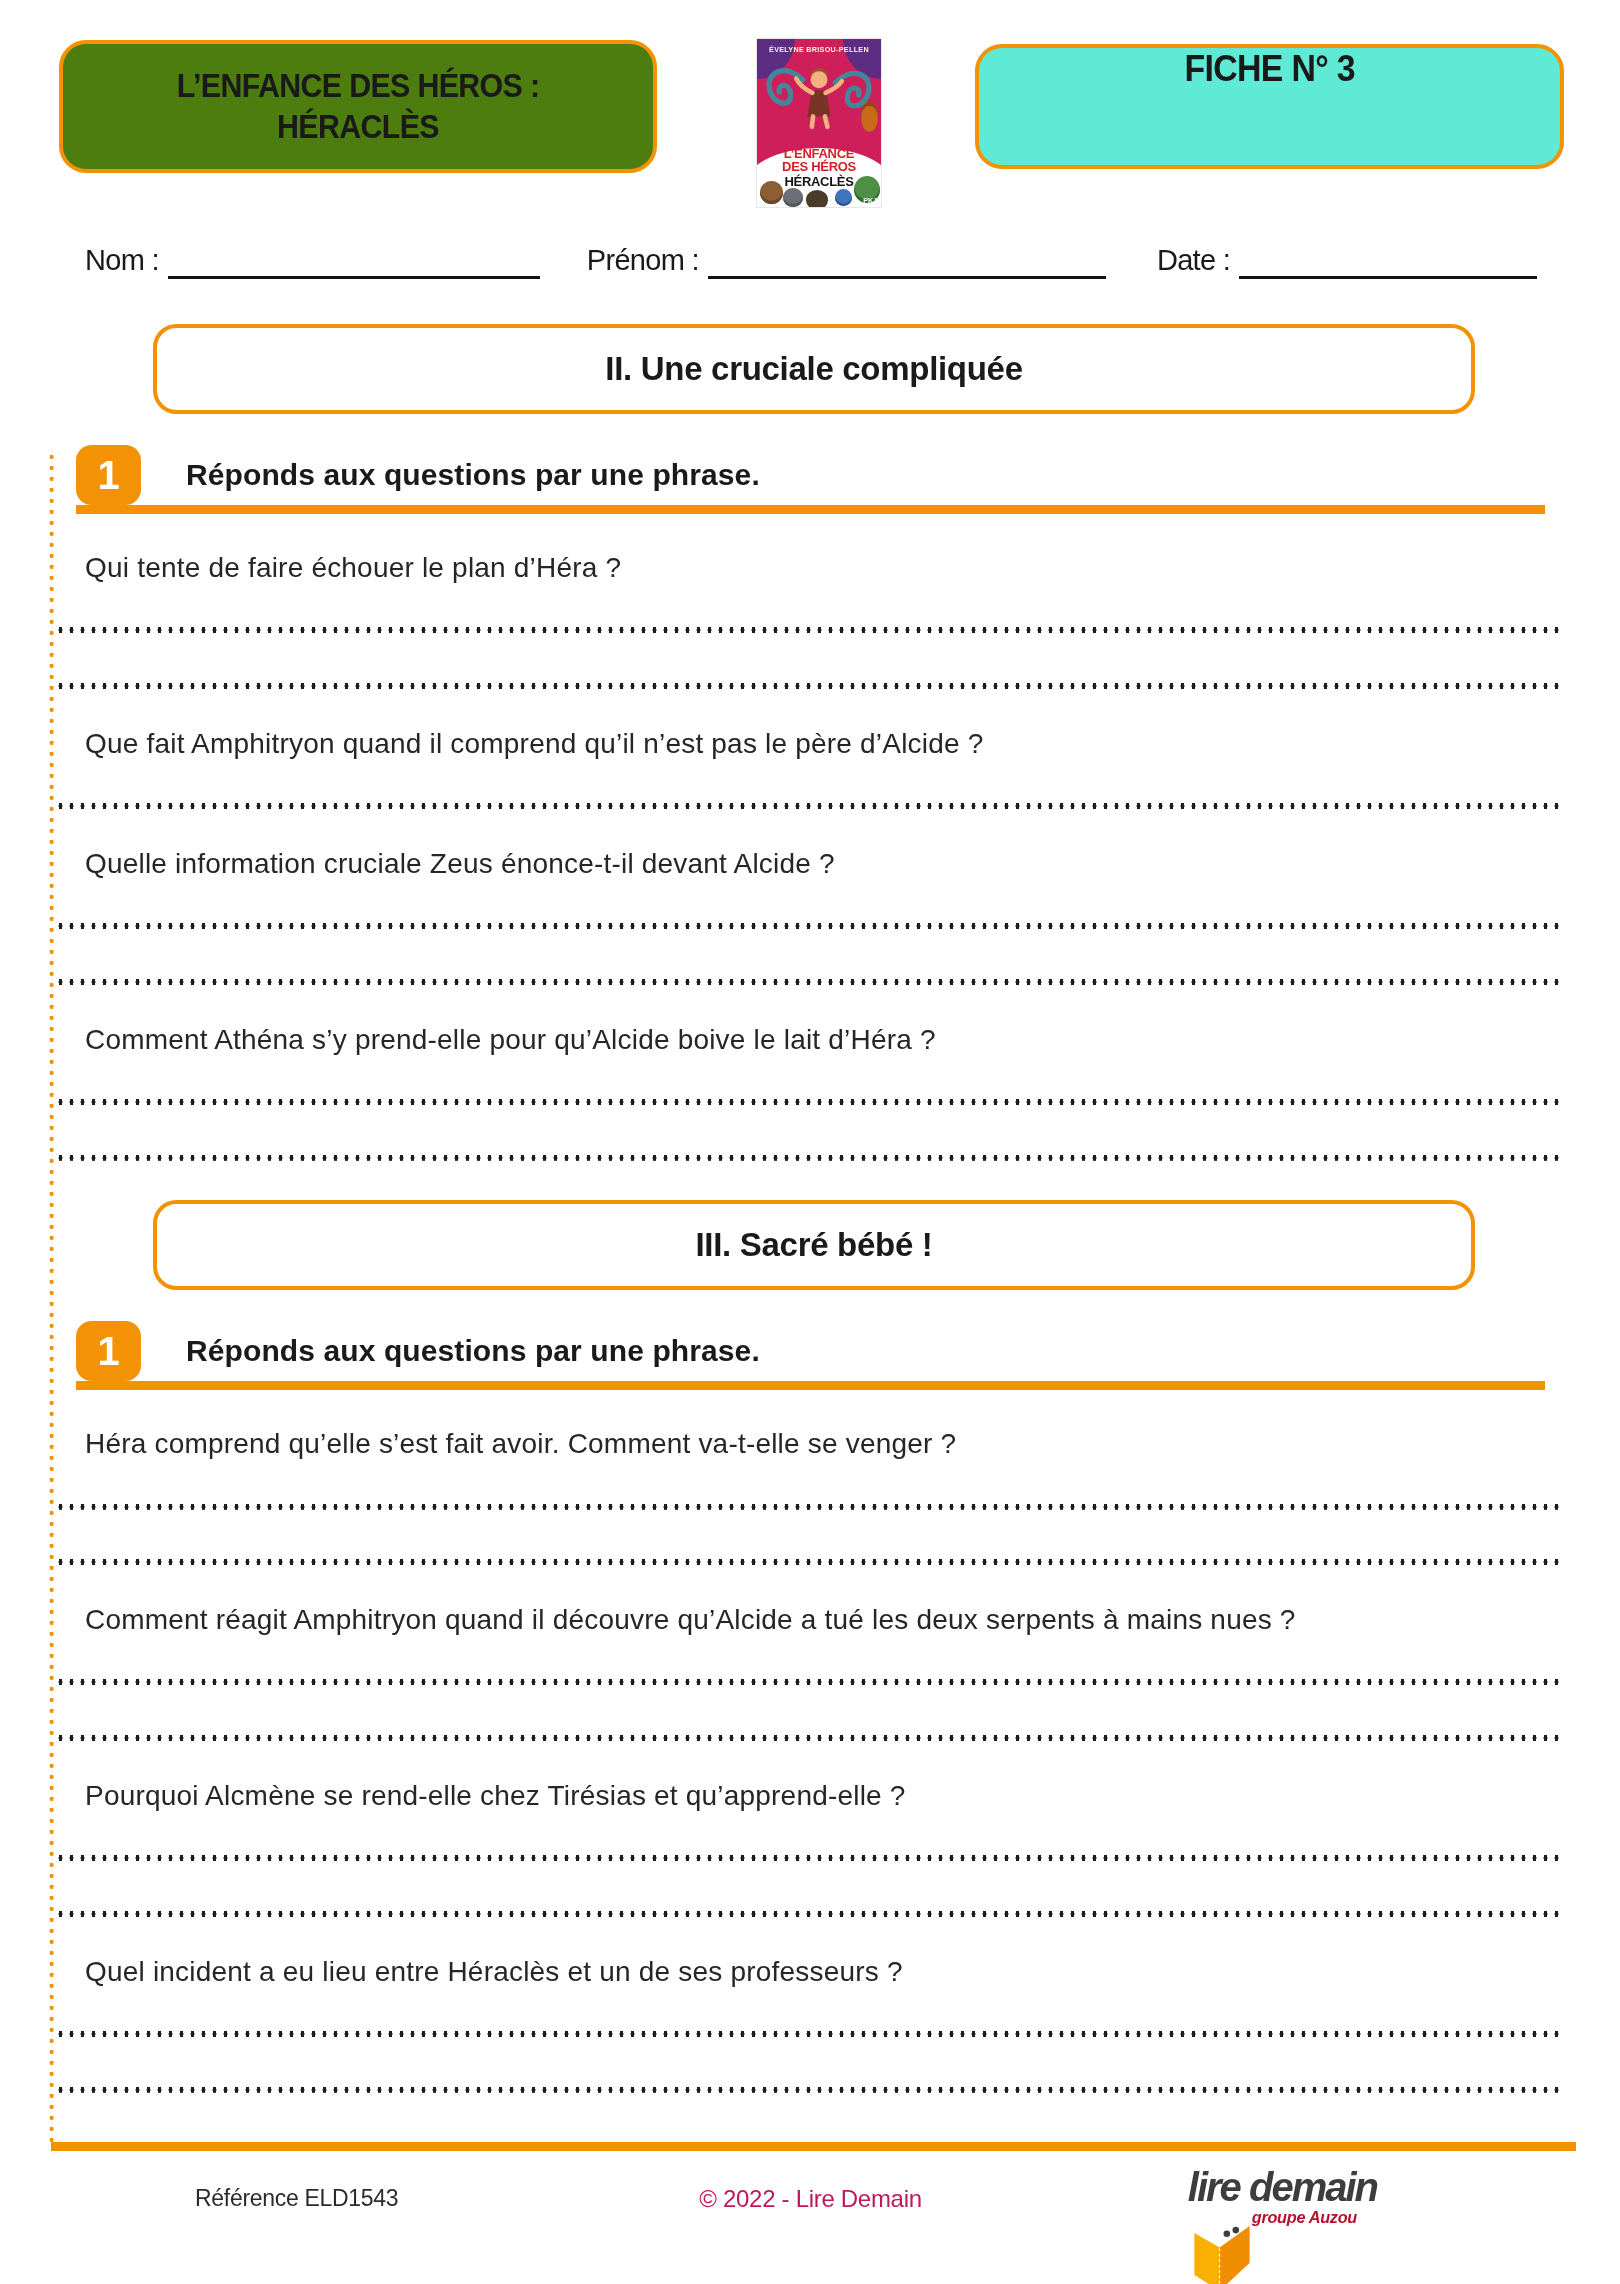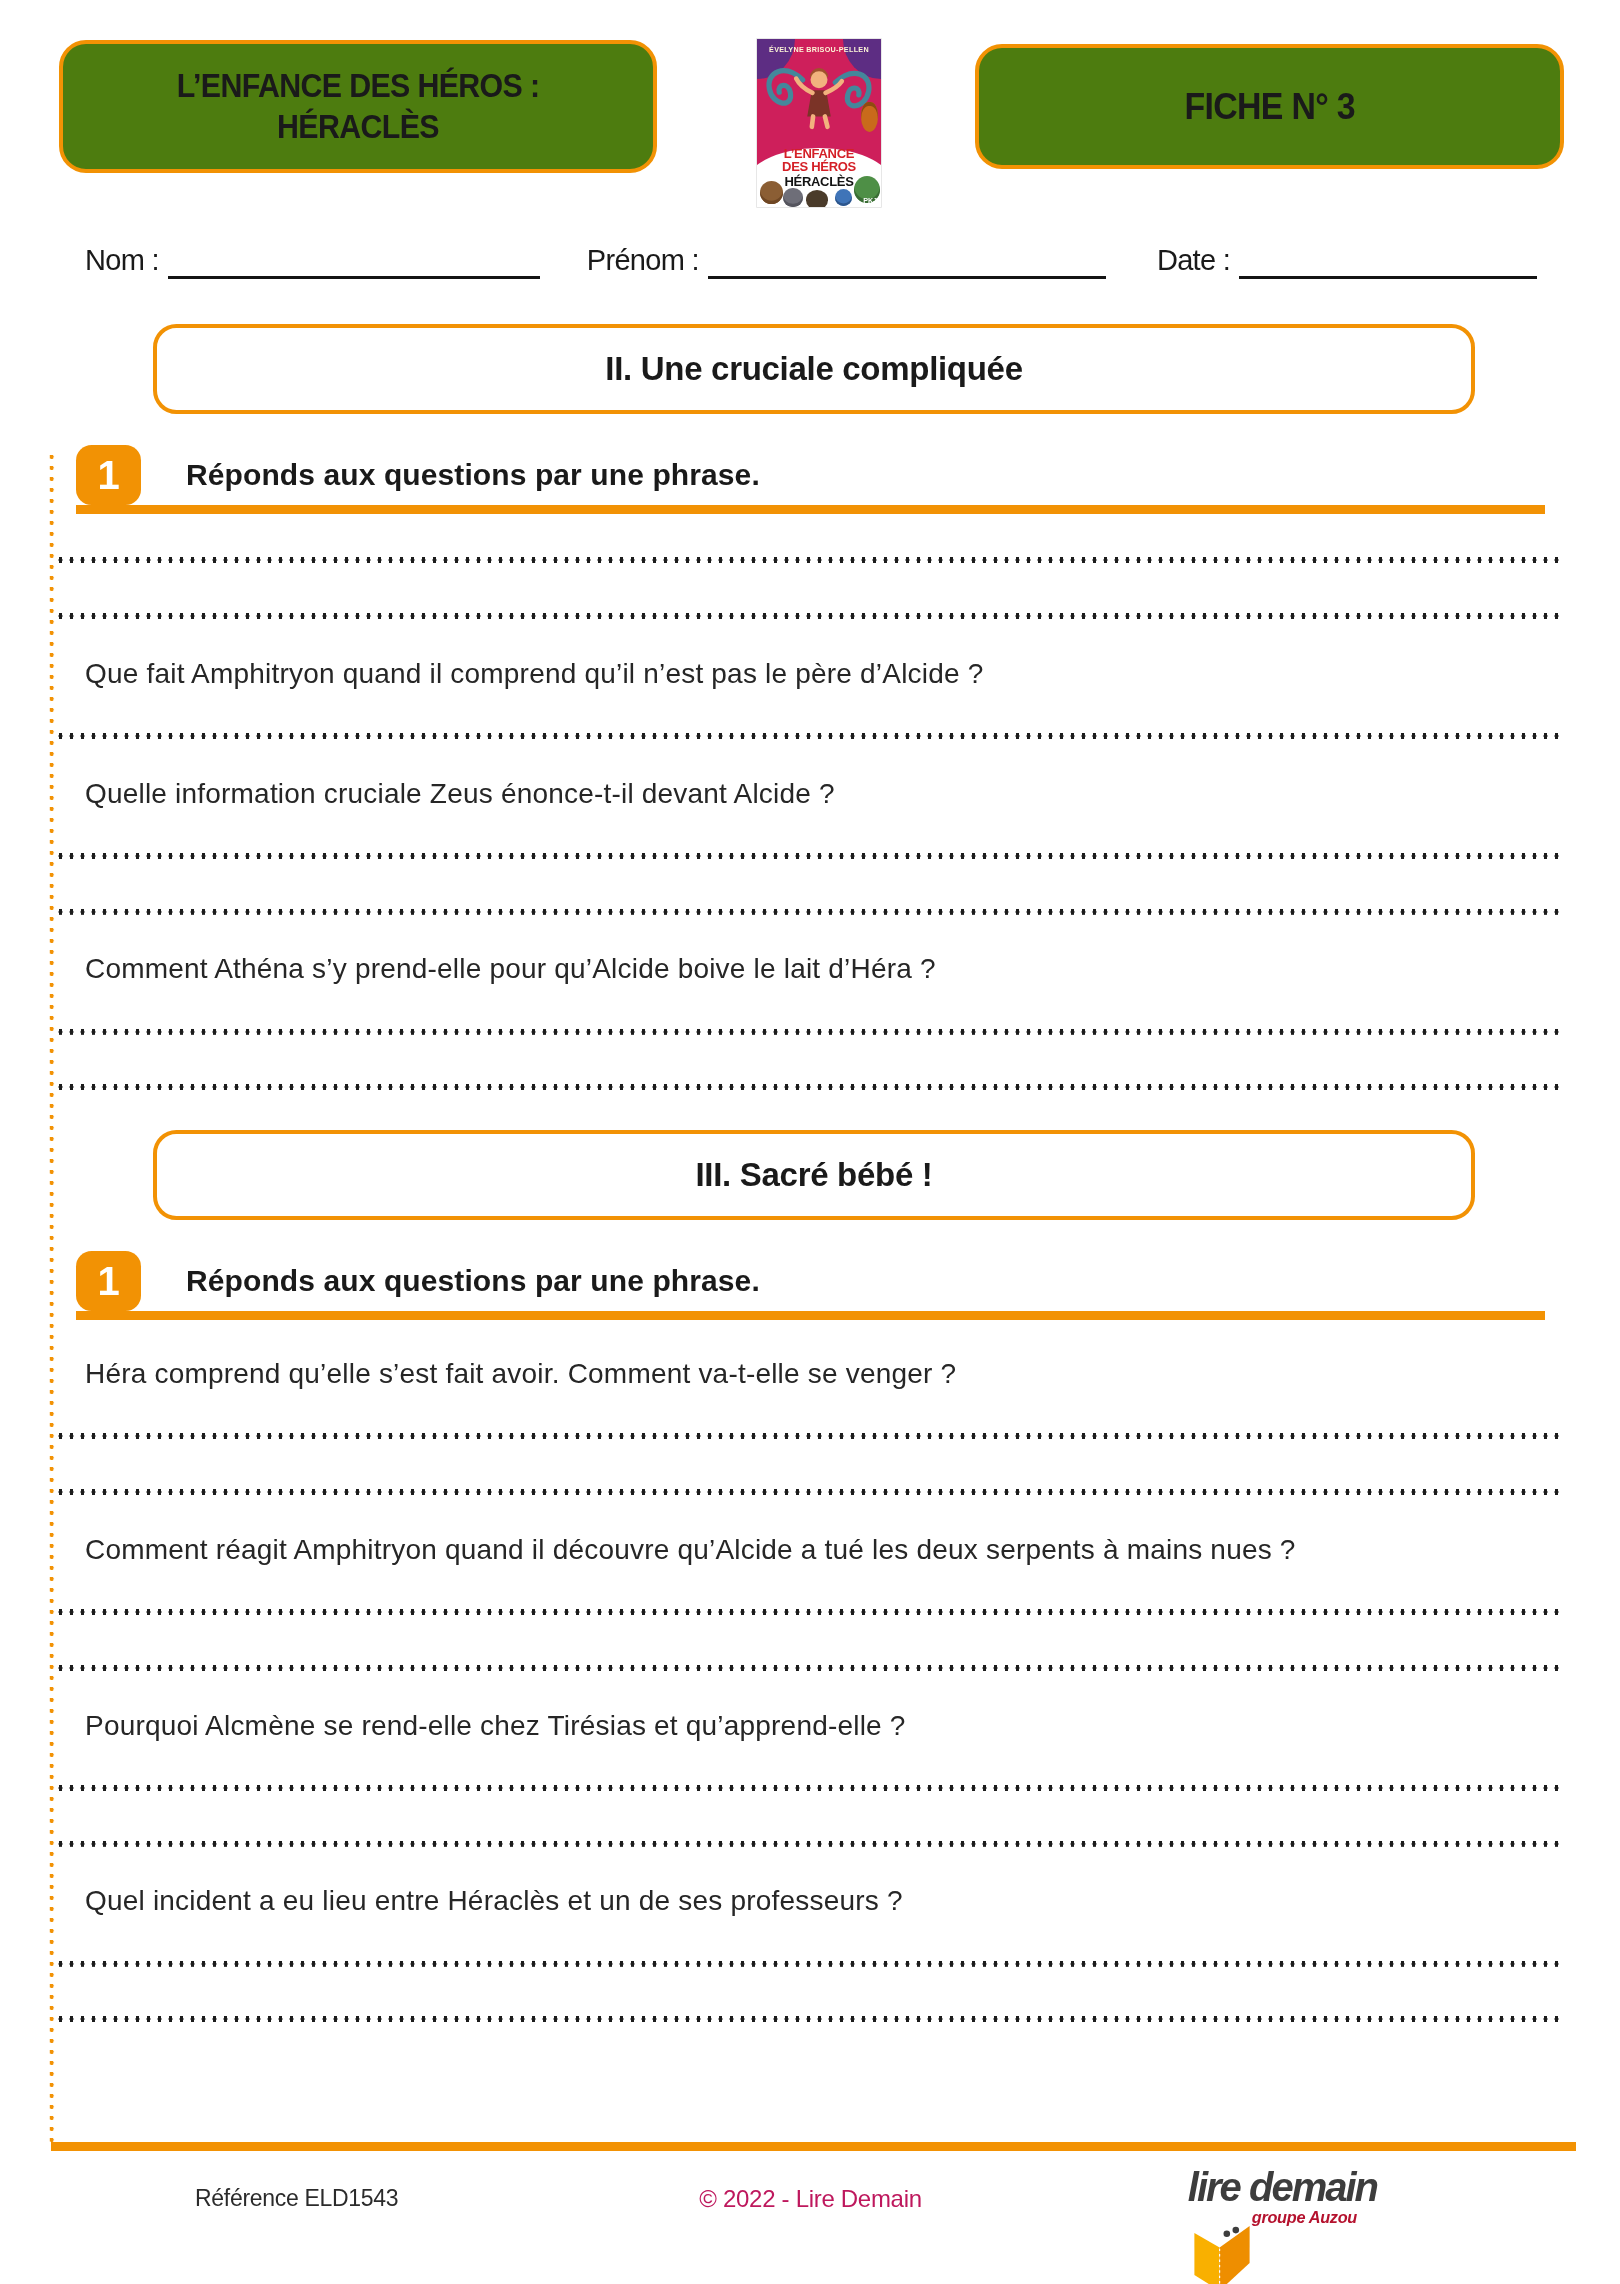--- a/index.html
+++ b/index.html
@@ -22,21 +22,21 @@
   .title-box{
     position:absolute;left:59px;top:40px;width:590px;height:125px;
     border:4.6px solid var(--accent-orange);border-radius:27px;
     display:flex;flex-direction:column;align-items:center;justify-content:center;gap:3.9px;
     background:#4d7c0f;
   }
   .title-line{font-size:33px;font-weight:700;letter-spacing:-0.7px;transform:scaleX(0.92);white-space:nowrap;}
   .fiche-box{
     position:absolute;left:975px;top:44px;width:581px;height:117px;
     border:4.6px solid var(--accent-orange);border-radius:27px;
-    display:flex;align-items:center;justify-content:center;background:#4d7c0f;
+    display:flex;align-items:flex-start;justify-content:center;background:#5eead4;
   }
   .fiche-text{font-size:36px;font-weight:700;letter-spacing:-0.7px;transform:scaleX(0.94);}
 
   
   .cover{
     position:absolute;left:757px;top:39px;width:124px;height:168px;
     background:var(--cover-pink);overflow:hidden;box-shadow:0 0 0 0.7px #ddd;
   }
   .curtain{position:absolute;top:0;width:38px;height:40px;background:var(--cover-purple);}
   .curtain.left{left:0;border-radius:0 0 100% 0;}
@@ -183,20 +183,21 @@
       <section class="section-block">
     <div class="section-title-box">
       <span class="section-title">II. Une cruciale compliquée</span>
     </div>
     <div class="exercise-head">
       <div class="badge">1</div>
       <div class="instruction">Réponds aux questions par une phrase.</div>
     </div>
     <div class="questions">
           <div class="question">
+    <p class="question-text">Qui tente de faire échouer le plan d’Héra ?</p>
   <div class="answer-line"></div>
             <div class="answer-line"></div>
           </div>
           <div class="question">
     <p class="question-text">Que fait Amphitryon quand il comprend qu’il n’est pas le père d’Alcide ?</p>
   <div class="answer-line"></div>
           </div>
           <div class="question">
     <p class="question-text">Quelle information cruciale Zeus énonce-t-il devant Alcide ?</p>
   <div class="answer-line"></div>

